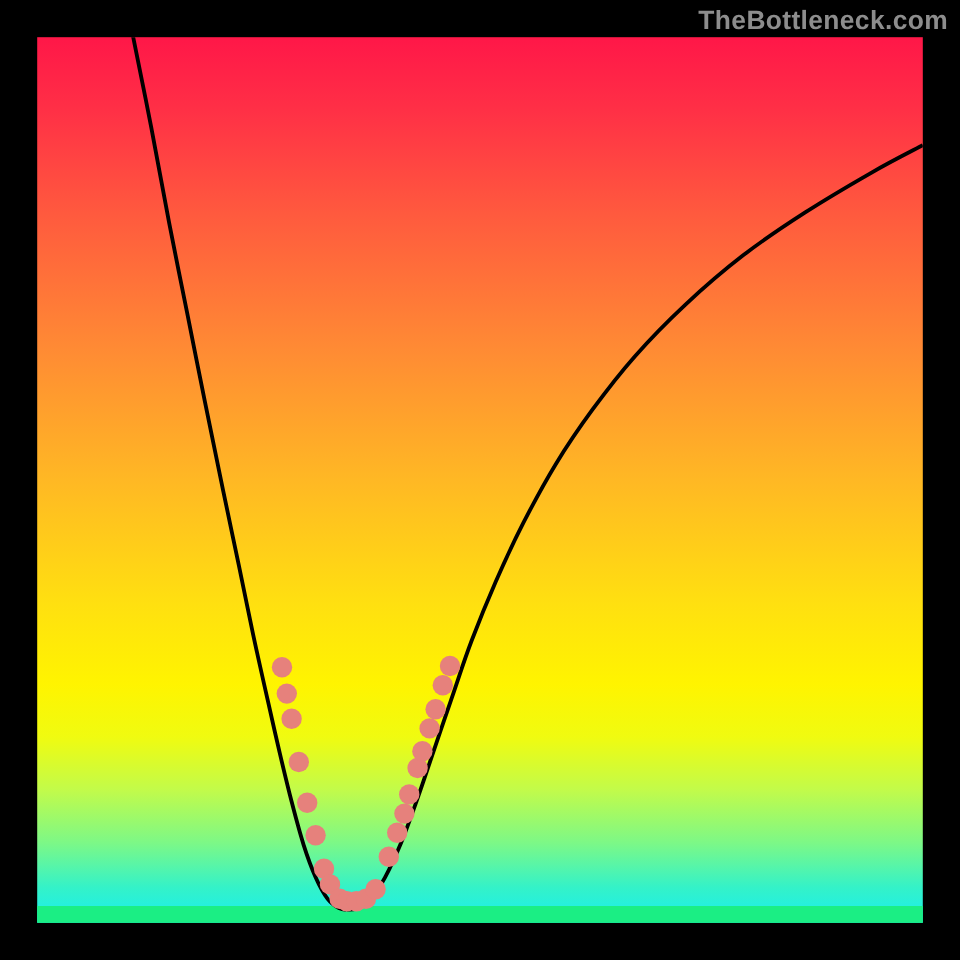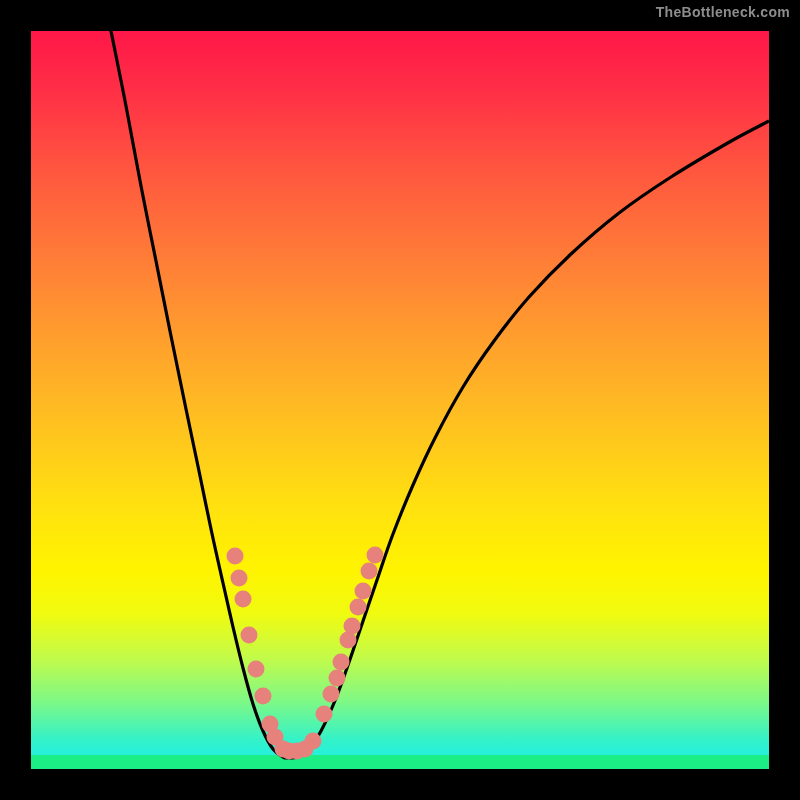--- a/index.html
+++ b/index.html
@@ -44,21 +44,21 @@
     left: 0;
     width: 100%;
     bottom: 0;
     height: 14px;
     background: #1bee84;
   }
   .watermark {
     position: absolute;
     top: 4px;
     right: 10px;
-    font-size: 14px;
+    font-size: 22px;
     font-weight: 600;
     color: #8d8d8d;
     letter-spacing: 0.3px;
     pointer-events: none;
   }
   svg.overlay {
     position: absolute;
     top: 0;
     left: 0;
     width: 738px;

